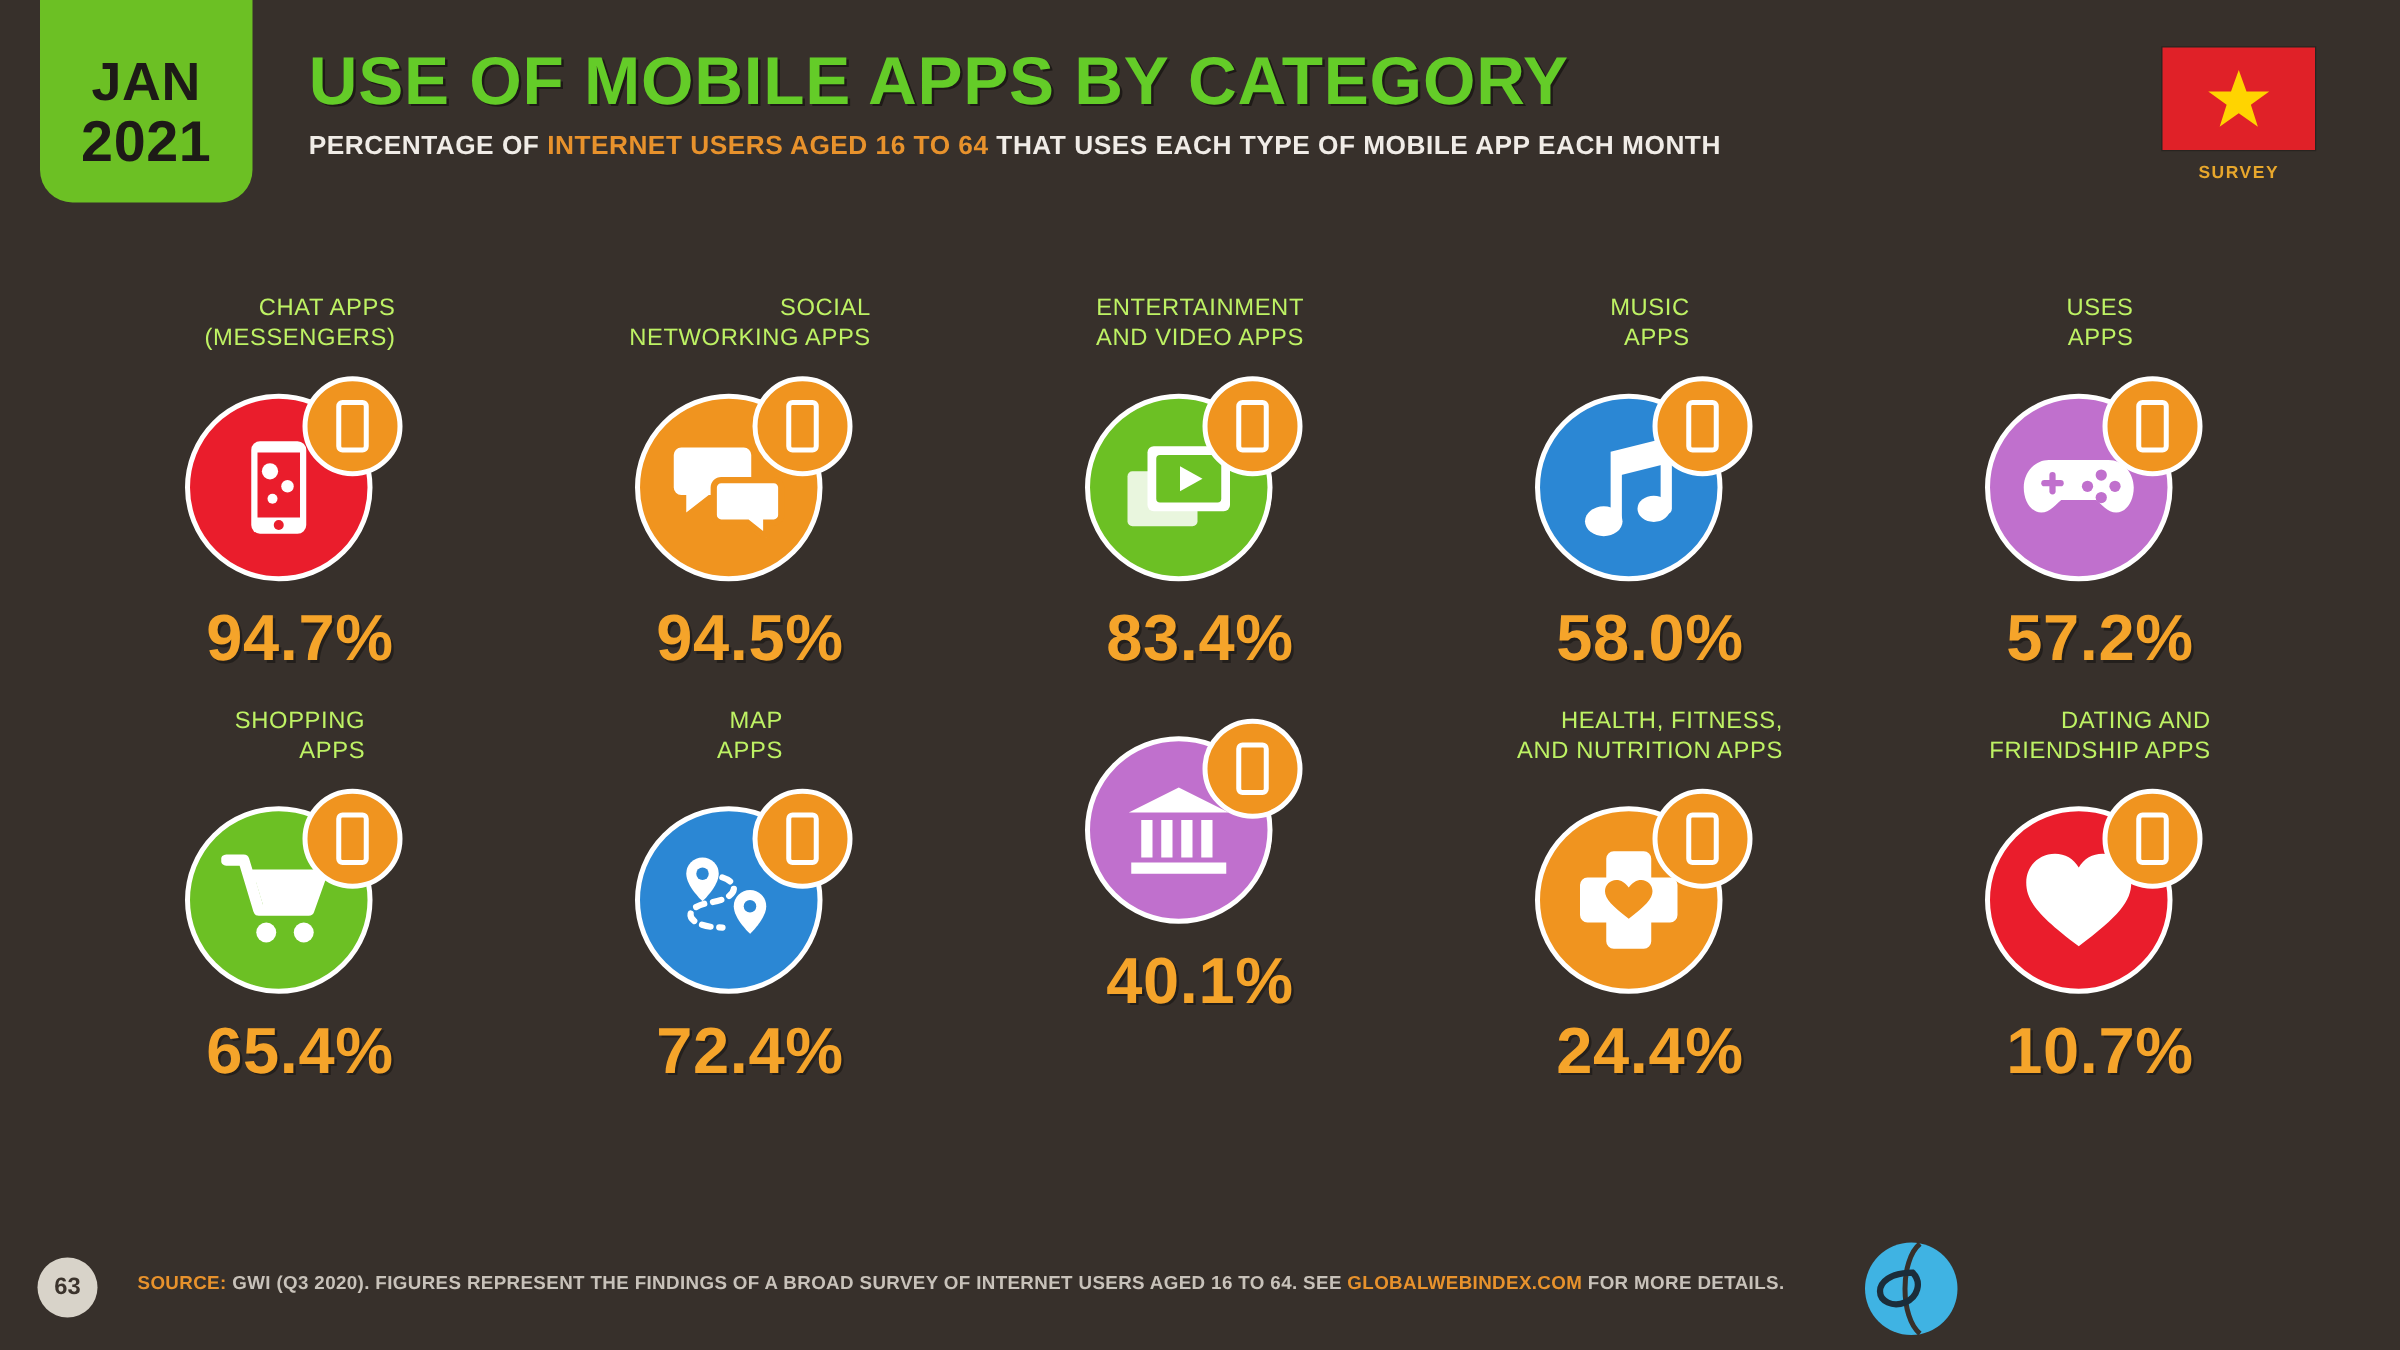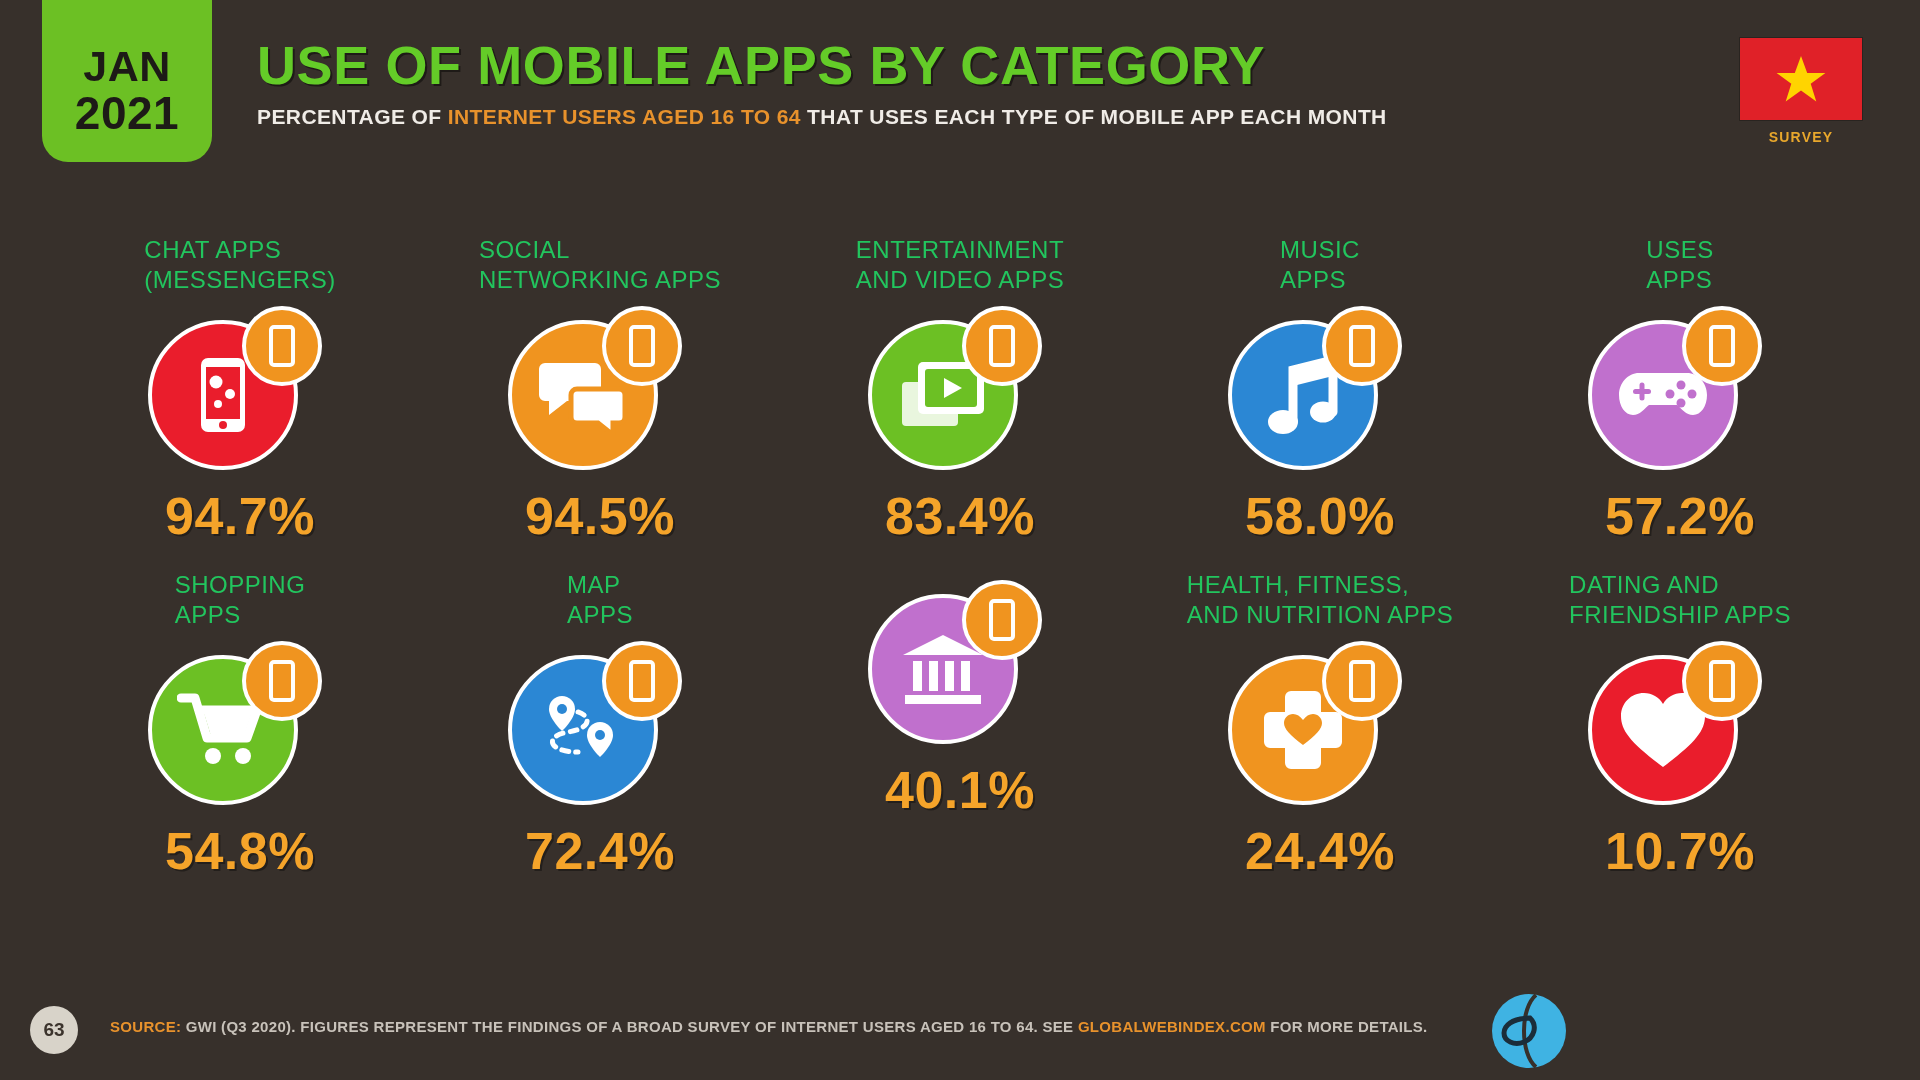--- a/index.html
+++ b/index.html
@@ -8,21 +8,21 @@
     background:#2f2a26;
     font-family:"Liberation Sans", sans-serif;
     position:relative;
   }
   #slide {
     position:absolute; left:0; top:0; width:1920px; height:1080px;
     background:#37302b;
     overflow:hidden;
   }
   
-  #header { position:absolute; left:14px; top:0; width:1569px; height:185px; }
+  #header { position:absolute; left:4px; top:0; width:1569px; height:185px; }
   #date-badge {
     position:absolute; left:28px; top:-28px; width:170px; height:190px;
     background:#6cc024; border-radius:0 0 26px 26px;
     display:flex; flex-direction:column; align-items:center; justify-content:flex-end;
     padding-bottom:26px;
   }
   #date-badge .m, #date-badge .y {
     font-weight:bold; color:#1d1a17; letter-spacing:0.5px; line-height:1.0;
   }
   #date-badge .m { font-size:43px; }
@@ -52,22 +52,22 @@
     margin-top:9px; font-size:14px; font-weight:bold;
     color:#e8a72c; letter-spacing:1.2px;
   }
   
   #grid {
     position:absolute; left:60px; top:235px; width:1800px;
   }
   .row { display:flex; width:100%; margin-bottom:28px; }
   .cell { flex:1; display:flex; flex-direction:column; align-items:center; }
   .cat-label {
-    font-size:24px; font-weight:500; color:#22c55e;
-    text-align:left; line-height:1.27; letter-spacing:0.5px;
+    font-size:19px; font-weight:500; color:#bef264;
+    text-align:right; line-height:1.27; letter-spacing:0.5px;
     min-height:56px;
   }
   .icon-area {
     position:relative; width:200px; height:180px; margin-top:6px;
   }
   .big-circle {
     position:absolute; left:8px; top:18px; width:150px; height:150px;
     border-radius:50%; border:4px solid #ffffff;
     display:flex; align-items:center; justify-content:center;
   }
@@ -274,21 +274,21 @@
               <path d="M4 8 h14 l12 40 h40 l10 -28 h-56" fill="none" stroke="#ffffff" stroke-width="9" stroke-linecap="round" stroke-linejoin="round"></path>
               <path d="M26 20 h50 l-9 26 h-33 z" fill="#ffffff"></path>
               <circle cx="36" cy="66" r="8" fill="#ffffff"></circle>
               <circle cx="66" cy="66" r="8" fill="#ffffff"></circle>
             </svg>
           </div>
           <div class="badge">
             <div class="phone"></div>
           </div>
         </div>
-        <div class="pct">54.8%</div>
+        <div class="pct">65.4%</div>
       </div>
 
       <div class="cell">
         <div class="cat-label">
           <div>MAP</div>
           <div>APPS</div>
         </div>
         <div class="icon-area">
           <div class="big-circle c-blue">
             <svg class="glyph" width="90" height="84" viewBox="0 0 90 84" aria-hidden="true">

